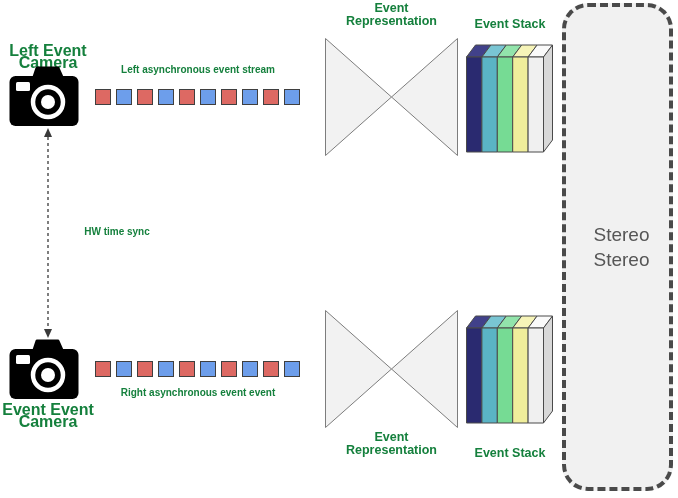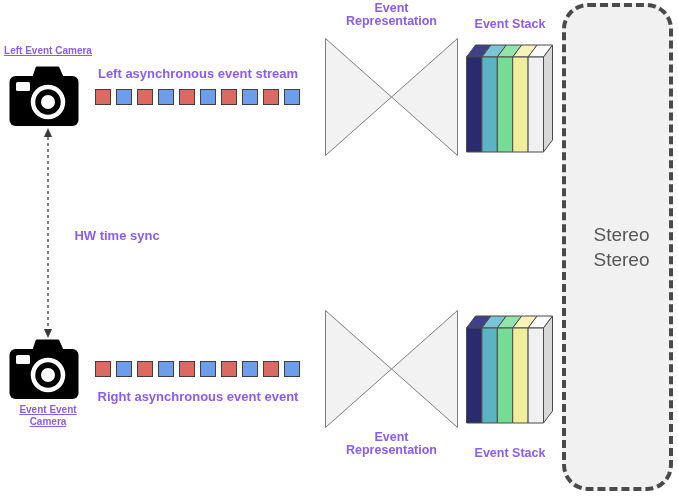--- a/index.html
+++ b/index.html
@@ -1,23 +1,23 @@
 <!DOCTYPE html>
 <html><head>
 <meta charset="utf-8">
 <style>
   html,body{margin:0;padding:0;background:#fff;}
   .canvas{
     position:relative;width:678px;height:498px;background:#ffffff;
     font-family:"Liberation Sans",sans-serif;overflow:hidden;
   }
   .abs{position:absolute;}
-  .lbl{color:#8b5cf6;font-weight:bold;text-align:center;}
-  .lbl-small{font-size:10px;line-height:12px;text-decoration:underline;}
-  .lbl-stream{font-size:13px;line-height:23px;}
+  .lbl{color:#15803d;font-weight:bold;text-align:center;}
+  .lbl-small{font-size:16px;line-height:12px;}
+  .lbl-stream{font-size:10px;line-height:15px;}
   .lbl-mid{font-size:12.5px;line-height:13px;}
   .stream-row{display:flex;gap:5px;}
   .event-square{width:16px;height:16px;border:1.5px solid #3f3f3f;box-sizing:border-box;flex:0 0 auto;}
   .stereo-box{
     left:562px;top:3px;width:111px;height:488px;box-sizing:border-box;
     background:#f1f1f1;border:4px dashed #4a4a4a;border-radius:26px;
     display:flex;align-items:center;justify-content:center;padding-left:8px;
   }
   .stereo-text{font-size:19px;line-height:25px;color:#565656;text-align:center;font-weight:normal;}
 </style>

